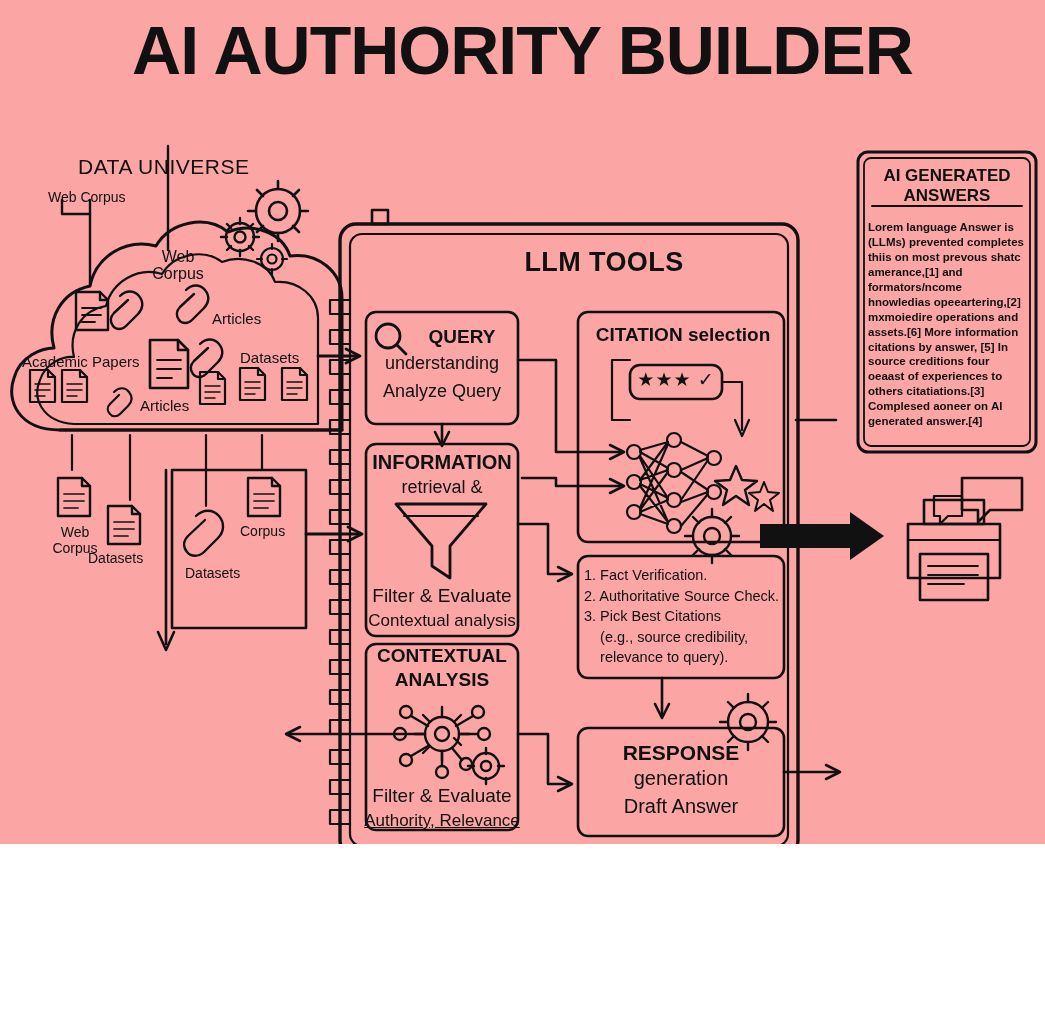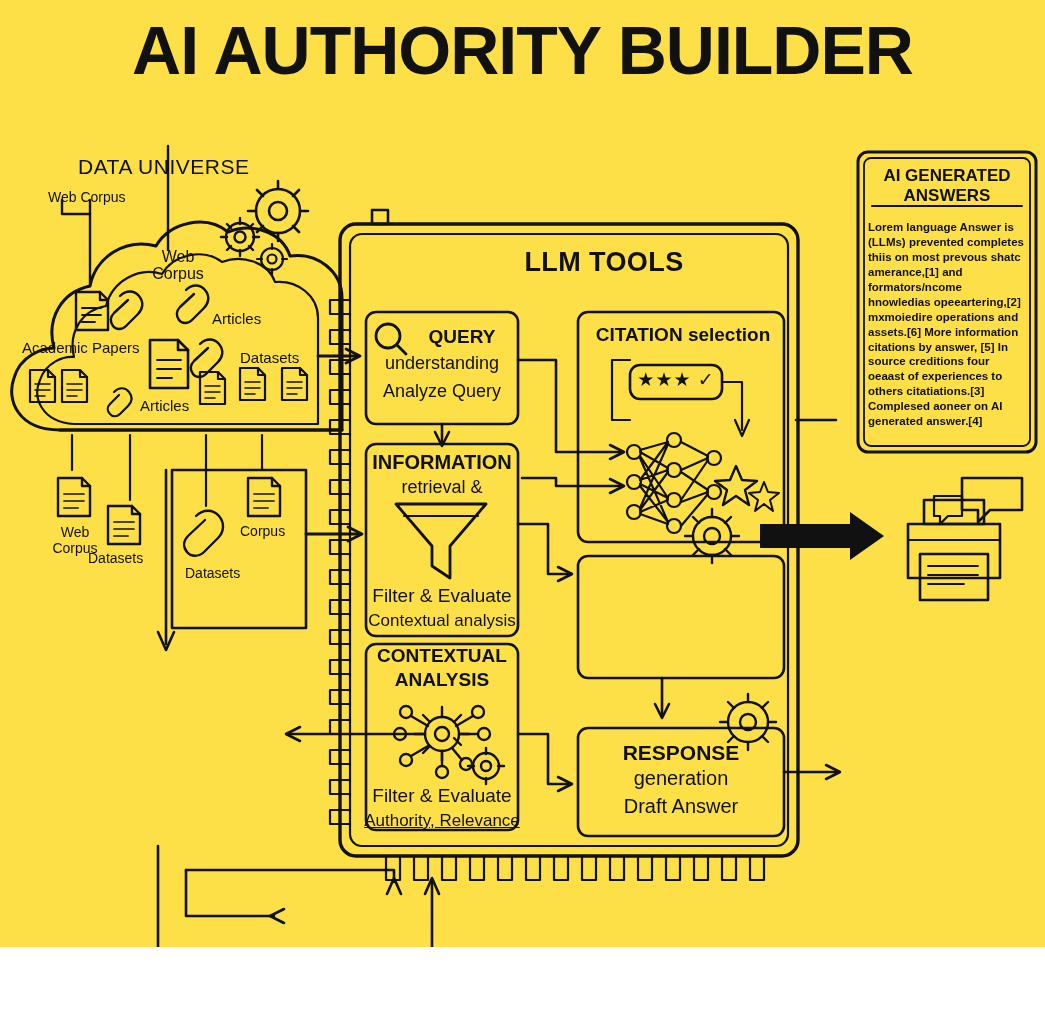--- a/index.html
+++ b/index.html
@@ -7,23 +7,23 @@
     padding: 0;
     background: #ffffff;
   }
   body {
     font-family: "Liberation Sans", sans-serif;
     color: #111111;
   }
   #stage {
     position: relative;
     width: 1045px;
-    height: 947px;
+    height: 844px;
     overflow: hidden;
-    background: #fde047;
+    background: #fca5a5;
   }
   #svg-layer {
     position: absolute;
     left: 0; top: 0;
     width: 1045px;
     height: 1024px;
   }
   .lbl {
     position: absolute;
     white-space: pre;
@@ -439,21 +439,21 @@
 
   <div class="lbl" id="title">AI AUTHORITY BUILDER</div>
 
   <div class="lbl" id="data-universe-title">DATA UNIVERSE</div>
 
   <div class="lbl center" style="left:140px; top:248px; width:76px; font-size:16px;">Web
 Corpus</div>
 
   <div class="lbl small-lbl" style="left:48px; top:190px;">Web Corpus</div>
   <div class="lbl cloud-lbl" style="left:212px; top:311px;">Articles</div>
-  <div class="lbl cloud-lbl" style="left:22px; top:340px;">Academic Papers</div>
+  <div class="lbl cloud-lbl" style="left:22px; top:354px;">Academic Papers</div>
   <div class="lbl cloud-lbl" style="left:240px; top:350px;">Datasets</div>
   <div class="lbl cloud-lbl" style="left:140px; top:398px;">Articles</div>
   <div class="lbl small-lbl center" style="left:40px; top:524px; width:70px; line-height:1.15;">Web
 Corpus</div>
   <div class="lbl small-lbl" style="left:88px; top:551px;">Datasets</div>
   <div class="lbl small-lbl" style="left:240px; top:524px;">Corpus</div>
   <div class="lbl small-lbl" style="left:185px; top:566px;">Datasets</div>
 
   <div class="lbl" id="llm-tools-title">LLM TOOLS</div>
 
@@ -467,20 +467,21 @@
   <div class="lbl box-sub-sm" style="left:358px; top:612px; width:168px; font-size:17px;">Contextual analysis</div>
 
   <div class="lbl box-title" style="left:366px; top:646px; width:152px; font-size:19px;">CONTEXTUAL</div>
   <div class="lbl box-title" style="left:366px; top:670px; width:152px; font-size:19px;">ANALYSIS</div>
   <div class="lbl box-sub" style="left:360px; top:786px; width:164px; font-size:19px;">Filter &amp; Evaluate</div>
   <div class="lbl box-sub-sm" style="left:352px; top:812px; width:180px; font-size:17px;text-decoration:underline;">Authority, Relevance</div>
 
   <div class="lbl" id="citation-title">CITATION selection</div>
   <div class="lbl center" style="left:630px; top:370px; width:92px; font-size:19px; letter-spacing:1px;">★★★ ✓</div>
 
+  <div id="checklist" class="lbl"><span>1. Fact Verification.</span><br><span>2. Authoritative Source Check.</span><br><span>3. Pick Best Citations</span><br><span>    (e.g., source credibility,</span><br><span>    relevance to query).</span></div>
 
   <div class="lbl box-sub" style="left:578px; top:768px; width:206px; font-size:20px;">generation</div>
   <div class="lbl box-title" style="left:578px; top:742px; width:206px; font-size:21px;">RESPONSE</div>
   <div class="lbl box-sub" style="left:578px; top:796px; width:206px; font-size:20px;">Draft Answer</div>
 
   <div class="lbl" id="ai-answers-title">AI GENERATED
 ANSWERS</div>
   <div class="lbl" id="ai-answers-body">Lorem language Answer is (LLMs) prevented completes thiis on most prevous shatc amerance,[1] and formators/ncome hnowledias opeeartering,[2] mxmoiedire operations and assets.[6] More information citations by answer, [5] In source creditions four oeaast of experiences to others citatiations.[3] Complesed aoneer on AI generated answer.[4]</div>
 
 </div>

